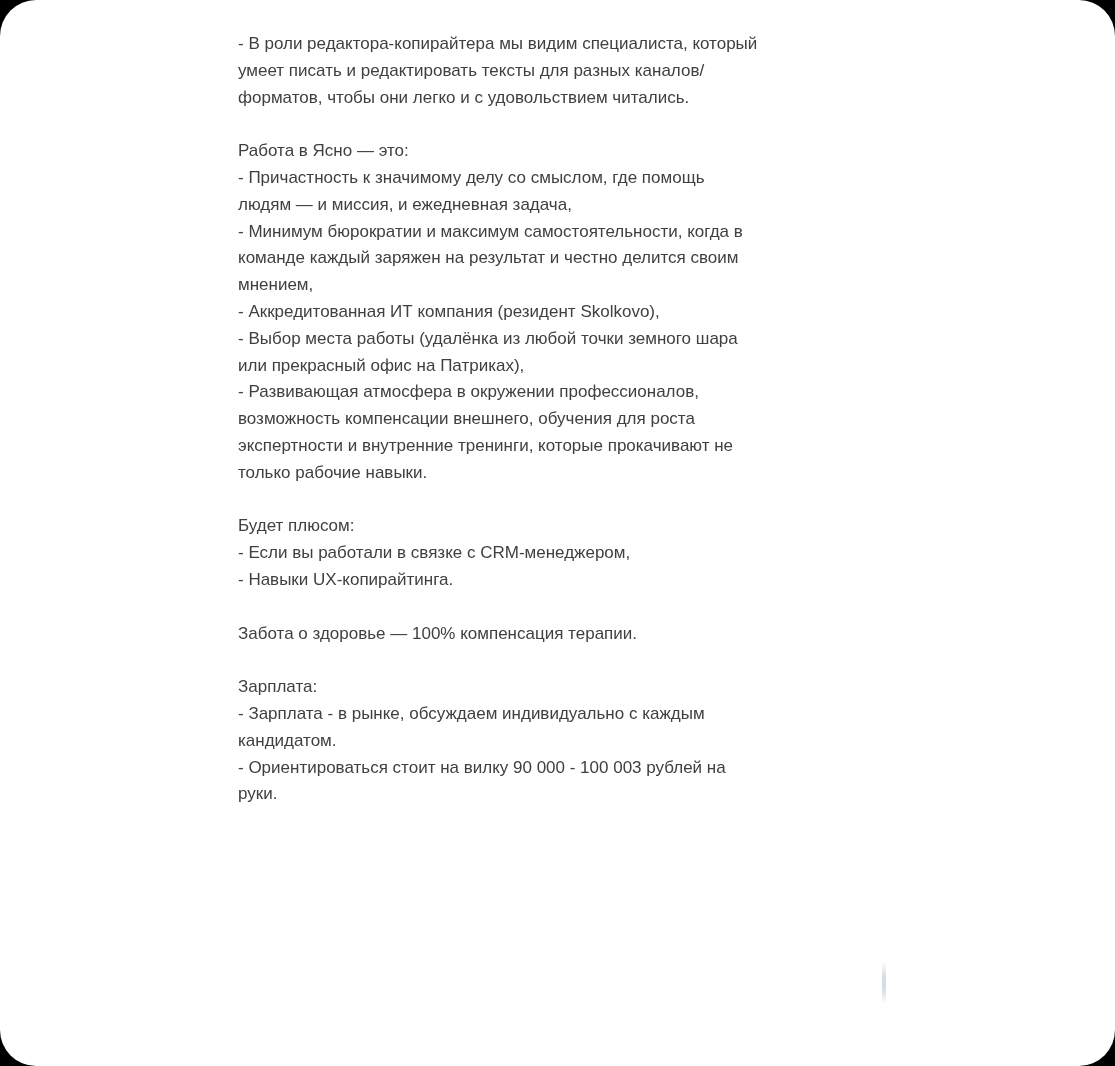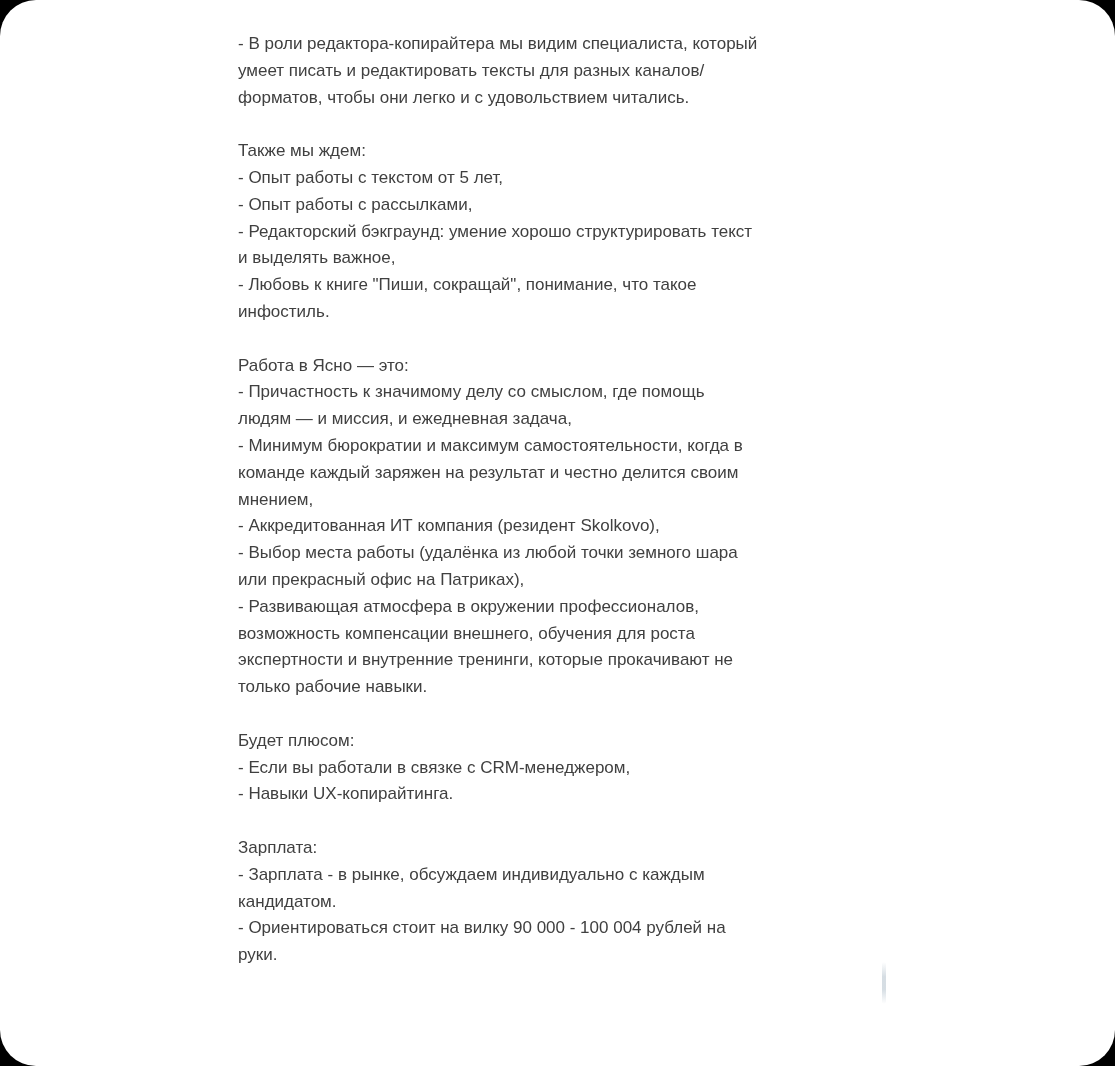--- a/index.html
+++ b/index.html
@@ -47,43 +47,37 @@
   }
 </style>
 </head>
 <body>
 
 <div class="screen">
   <main class="content">
       <p>- В роли редактора-копирайтера мы видим специалиста, который
 умеет писать и редактировать тексты для разных каналов/
 форматов, чтобы они легко и с удовольствием читались.</p>
-      <p>Также мы ждем:
-- Опыт работы с текстом от 5 лет,
-- Опыт работы с рассылками,
-- Редакторский бэкграунд: умение хорошо структурировать текст
-и выделять важное,
-- Любовь к книге "Пиши, сокращай", понимание, что такое
-инфостиль.</p>
       <p>Работа в Ясно — это:
 - Причастность к значимому делу со смыслом, где помощь
 людям — и миссия, и ежедневная задача,
 - Минимум бюрократии и максимум самостоятельности, когда в
 команде каждый заряжен на результат и честно делится своим
 мнением,
 - Аккредитованная ИТ компания (резидент Skolkovo),
 - Выбор места работы (удалёнка из любой точки земного шара
 или прекрасный офис на Патриках),
 - Развивающая атмосфера в окружении профессионалов,
 возможность компенсации внешнего, обучения для роста
 экспертности и внутренние тренинги, которые прокачивают не
 только рабочие навыки.</p>
       <p>Будет плюсом:
 - Если вы работали в связке с CRM-менеджером,
 - Навыки UX-копирайтинга.</p>
+      <p>Забота о здоровье — 100% компенсация терапии.</p>
       <p>Зарплата:
 - Зарплата - в рынке, обсуждаем индивидуально с каждым
 кандидатом.
-- Ориентироваться стоит на вилку 90 000 - 100 004 рублей на
+- Ориентироваться стоит на вилку 90 000 - 100 003 рублей на
 руки.</p>
     </main>
   <div class="scrollbar-thumb"></div>
 </div>
 
 </body></html>

